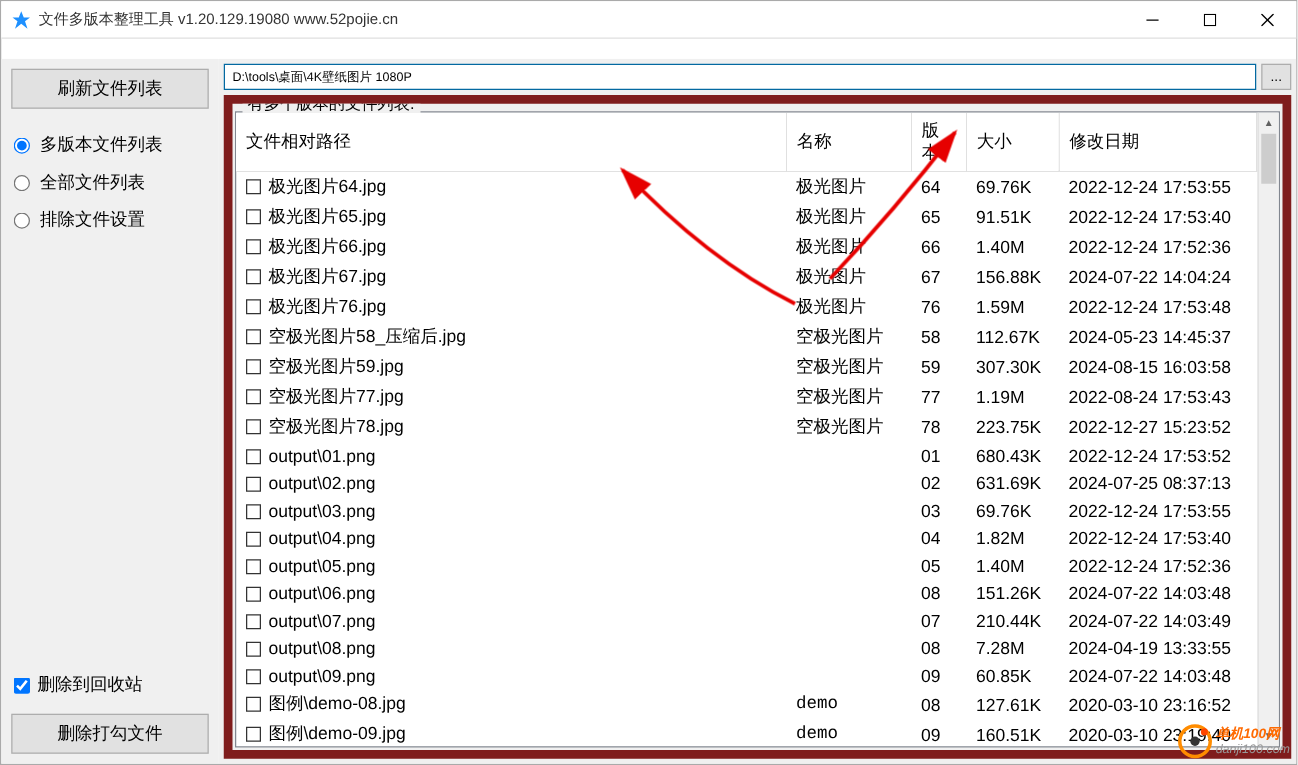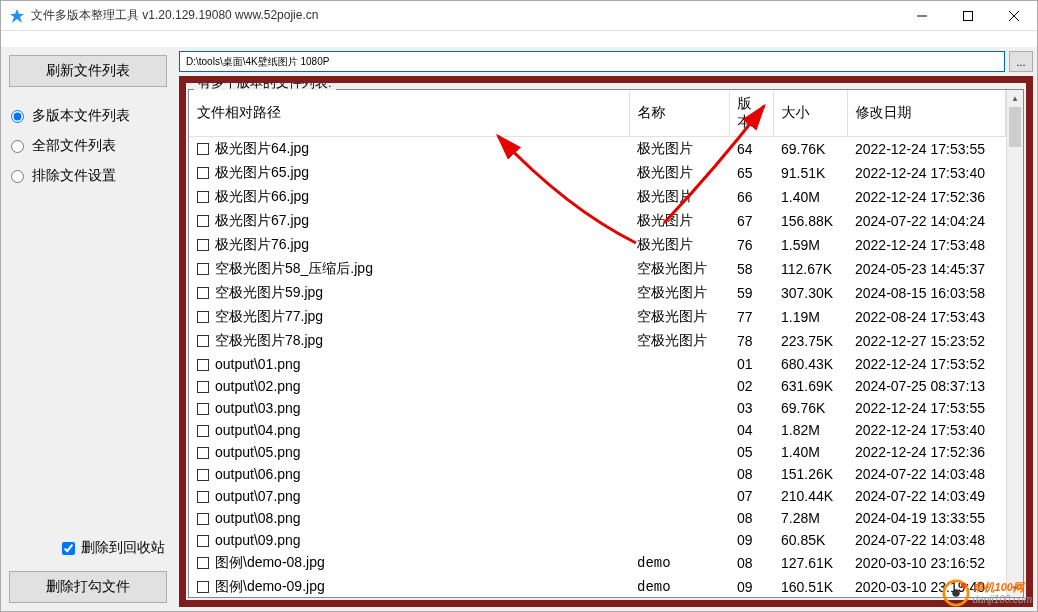--- a/index.html
+++ b/index.html
@@ -14,21 +14,21 @@
     
     .content { flex: 1; display: flex; overflow: hidden; margin-top: 16px; }
     
     .sidebar { width: 174px; background: #f0f0f0; padding: 8px; display: flex; flex-direction: column; }
     .btn { background: #e1e1e1; border: 1px solid #adadad; padding: 6px 8px; font-size: 14px; cursor: pointer; text-align: center; font-family: inherit; }
     .refresh-btn { margin-bottom: 10px; }
     .radio-group { margin-top: 4px; }
     .radio-item { display: flex; align-items: center; padding: 6px 2px; cursor: pointer; font-size: 14px; }
     .radio-item input { margin-right: 8px; }
     .sidebar-spacer { flex: 1; }
-    .checkbox-item { display: flex; align-items: center; padding: 6px 2px; margin-bottom: 8px; font-size: 14px; justify-content: flex-end; }
+    .checkbox-item { display: flex; align-items: center; padding: 6px 2px; margin-bottom: 8px; font-size: 14px; justify-content: flex-start; }
     .checkbox-item input { margin-right: 6px; }
     
     .main { flex: 1; display: flex; flex-direction: column; overflow: hidden; background: #f0f0f0; }
     .path-row { padding: 4px; display: flex; gap: 4px; }
     .path-input { flex: 1; border: 1px solid #0369a1; padding: 4px 6px; font-size: 10px; background: #fff; font-family: inherit; }
     .path-btn { width: 24px; border: 1px solid #adadad; background: #e1e1e1; cursor: pointer; font-size: 11px; }
     
     .group-box { flex: 1; margin: 0 4px 4px 4px; border: 7px solid #7f1d1d; display: flex; flex-direction: column; overflow: hidden; position: relative; justify-content: center; }
     .group-label { position: absolute; top: -9px; left: 8px; background: #f0f0f0; padding: 0 4px; font-size: 13px; }
     .group-inner { margin-top: 4px; flex: 1; display: flex; flex-direction: column; overflow: hidden; padding: 2px; }

